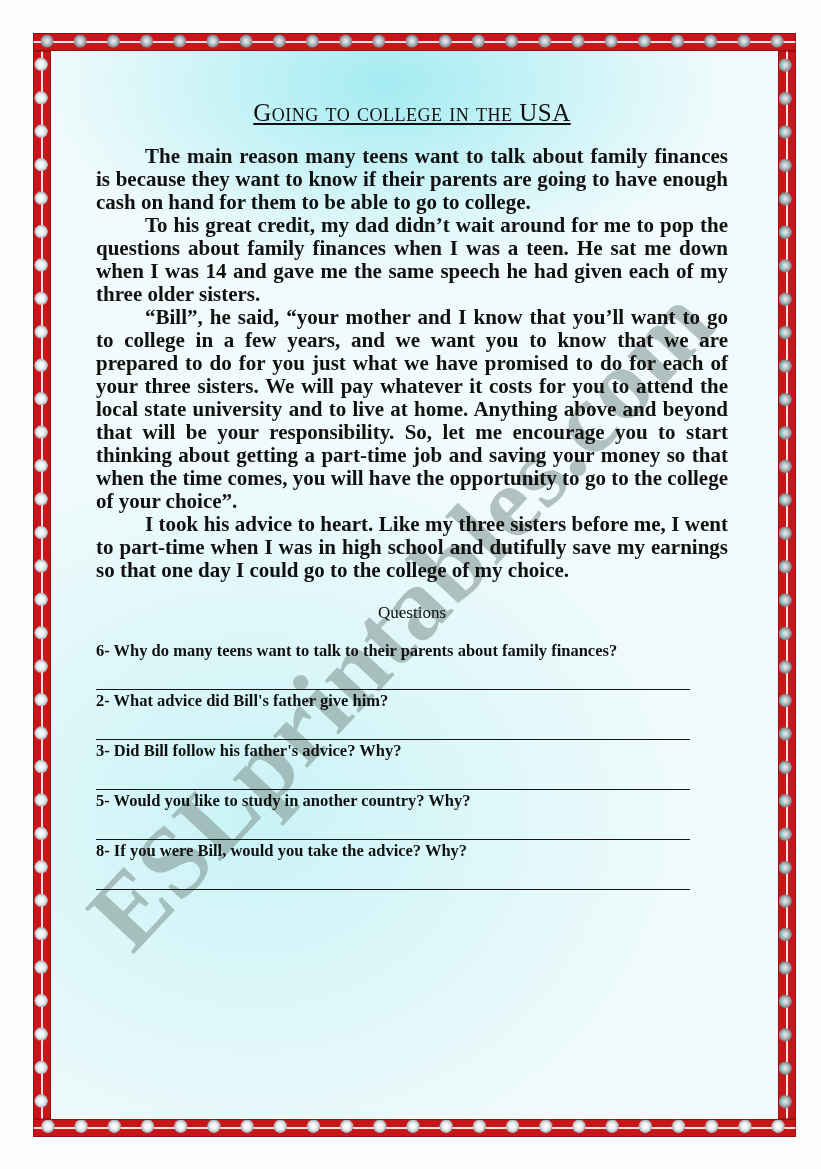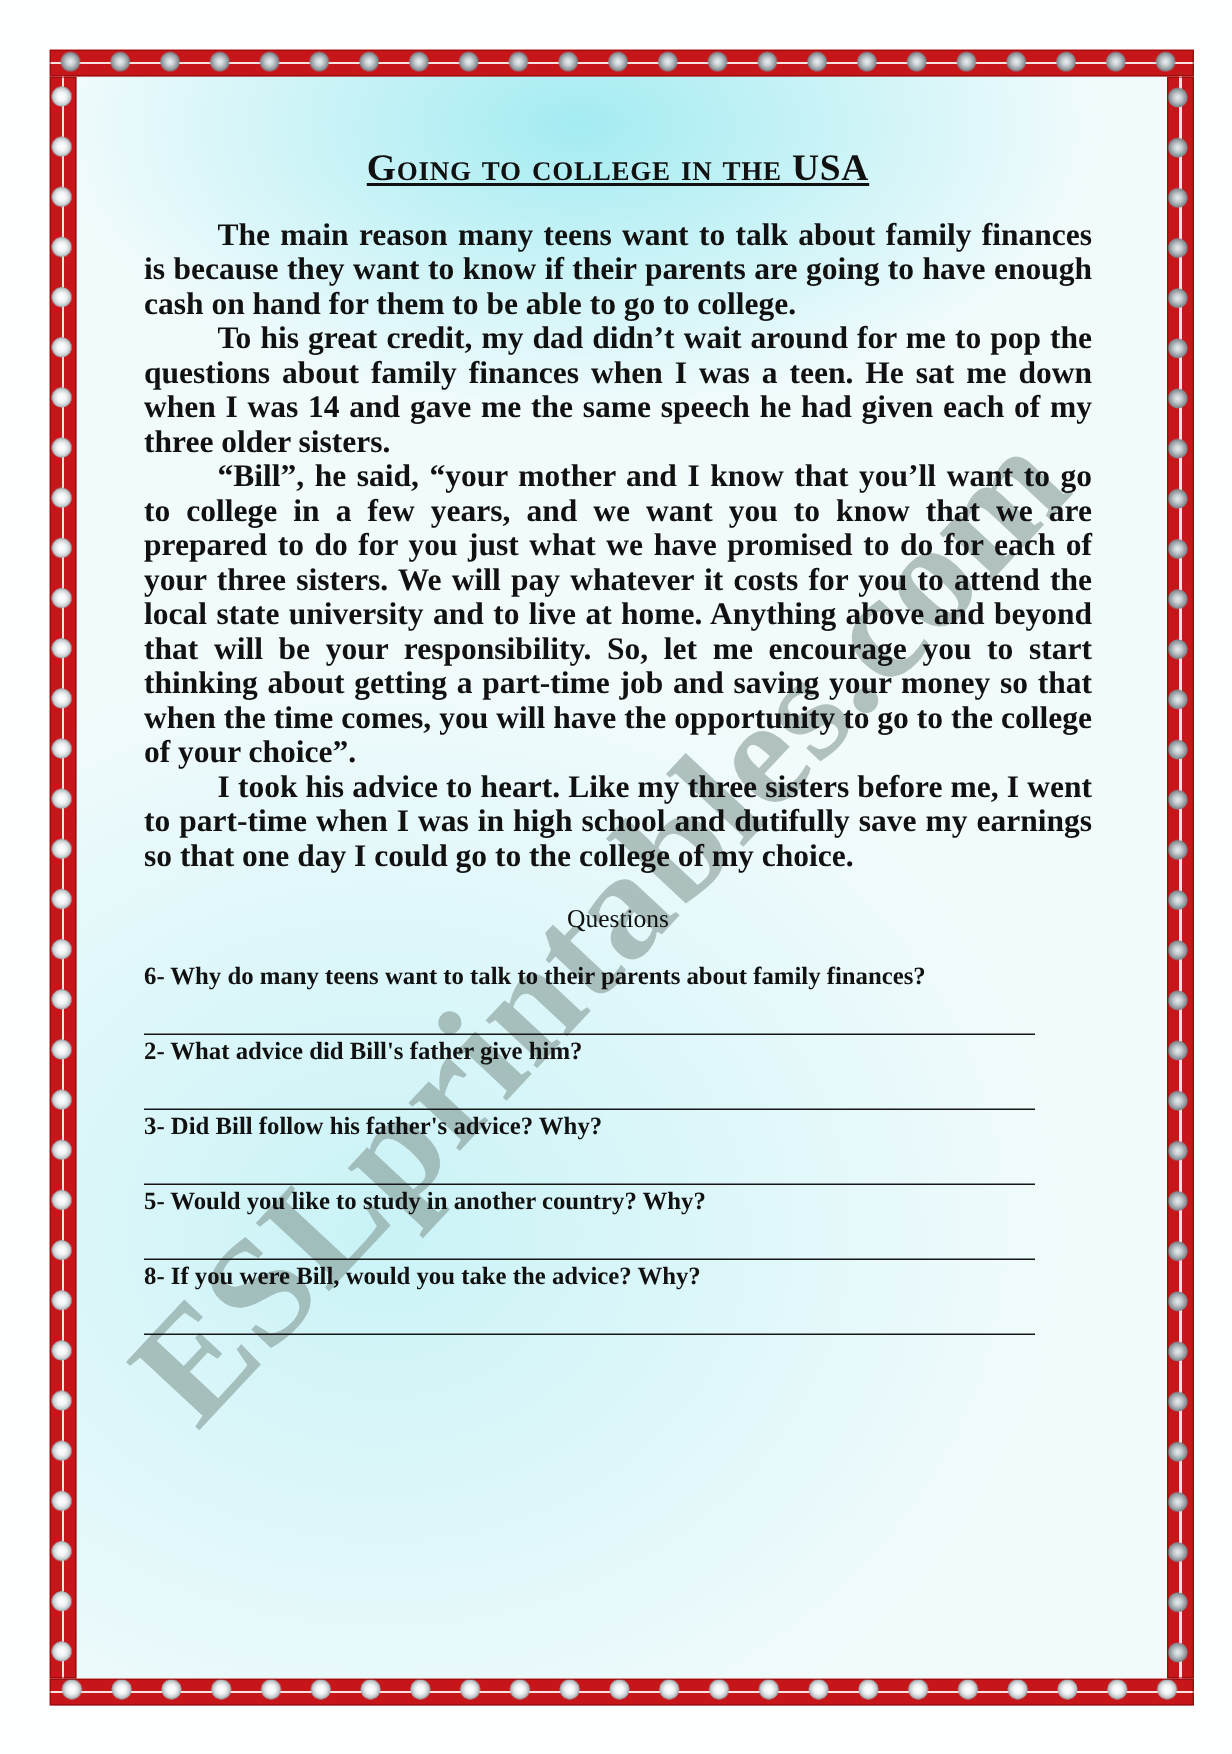--- a/index.html
+++ b/index.html
@@ -51,21 +51,21 @@
     position:absolute; left:400px; top:618px; z-index:1;
     transform:translate(-50%,-50%) rotate(-47deg);
     font-family:"Liberation Serif", serif;
     font-size:102px; font-weight:bold; letter-spacing:1px;
     color:rgba(123,146,141,0.55); white-space:nowrap;
   }
   
   .content { position:absolute; left:96px; top:98px; width:632px; color:#111111; z-index:2; }
   .title {
     margin:0 0 18px 0; text-align:center;
-    font-size:25px; font-weight:bold; font-variant:small-caps;
+    font-size:25px; font-weight:normal; font-variant:small-caps;
     text-decoration:underline; letter-spacing:0.5px; line-height:29px;
   }
   .body-p {
     margin:0; font-size:21px; line-height:23px; font-weight:bold;
     text-align:justify; text-indent:49px;
   }
   .questions-heading {
     margin:20px 0 0 0; text-align:center;
     font-size:17px; font-weight:normal; line-height:22px;
   }

